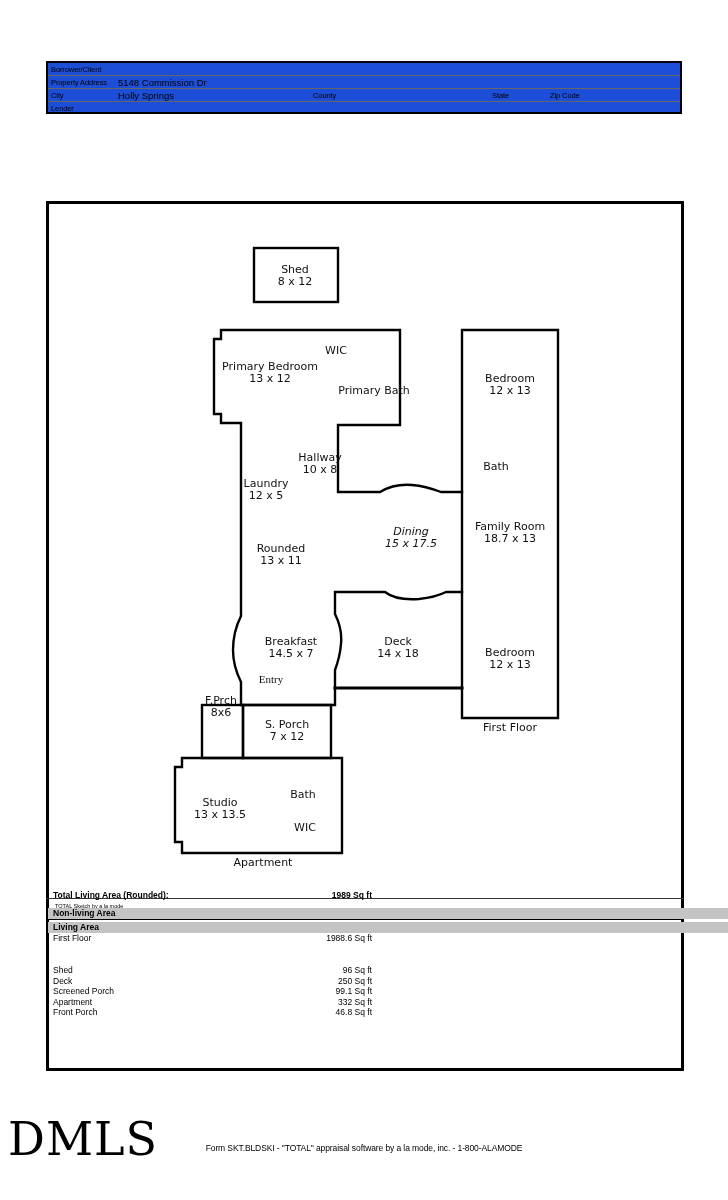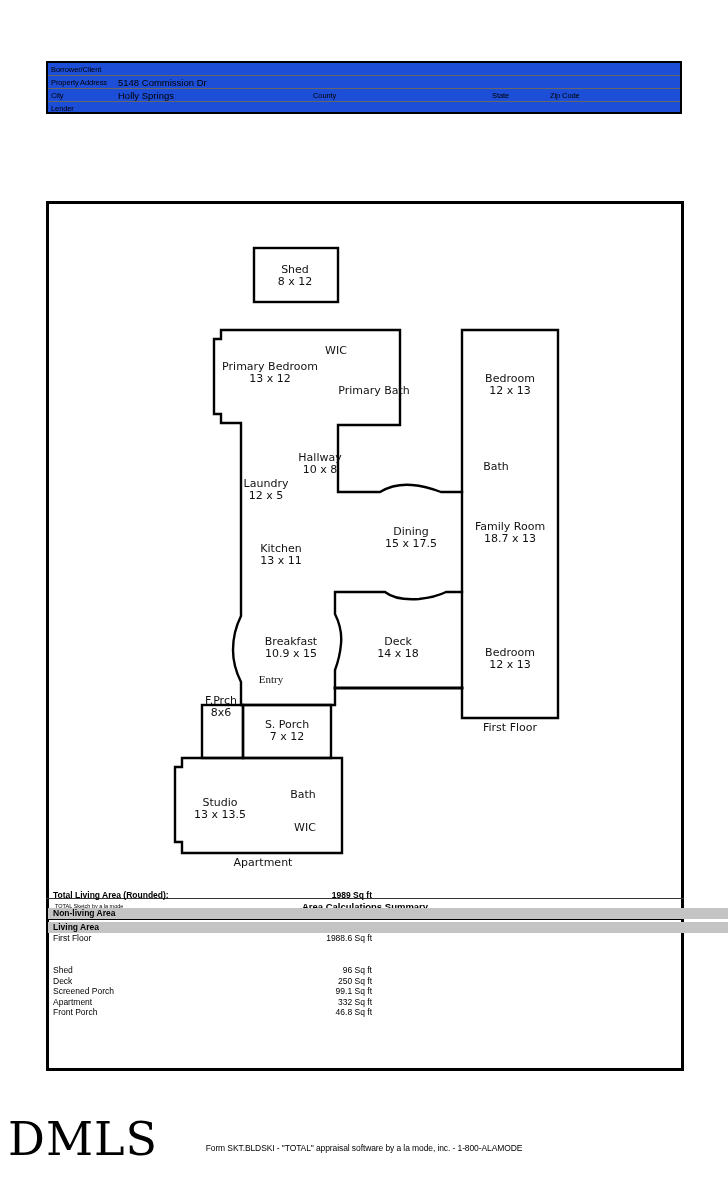--- a/index.html
+++ b/index.html
@@ -107,35 +107,35 @@
     <div>Hallway</div>
     <div>10 x 8</div>
   </div>
   <div class="rlabel" style="left:496px;top:467px;">
     <div>Bath</div>
   </div>
   <div class="rlabel" style="left:266px;top:489px;">
     <div>Laundry</div>
     <div>12 x 5</div>
   </div>
-  <div class="rlabel" style="left:411px;top:537px;">
+  <div class="rlabel" style="left:411px;top:537px;font-style:italic;">
     <div>Dining</div>
     <div>15 x 17.5</div>
   </div>
   <div class="rlabel" style="left:510px;top:532px;">
     <div>Family Room</div>
     <div>18.7 x 13</div>
   </div>
   <div class="rlabel" style="left:281px;top:554px;">
-    <div>Kitchen</div>
+    <div>Rounded</div>
     <div>13 x 11</div>
   </div>
   <div class="rlabel" style="left:291px;top:647px;">
     <div>Breakfast</div>
-    <div>10.9 x 15</div>
+    <div>14.5 x 7</div>
   </div>
   <div class="rlabel" style="left:398px;top:647px;">
     <div>Deck</div>
     <div>14 x 18</div>
   </div>
   <div class="rlabel" style="left:510px;top:658px;">
     <div>Bedroom</div>
     <div>12 x 13</div>
   </div>
   <div class="rlabel" style="left:271px;top:680px;font-family:Liberation Serif, serif;">
@@ -161,21 +161,20 @@
   </div>
   <div class="rlabel" style="left:305px;top:828px;">
     <div>WIC</div>
   </div>
   <div class="rlabel" style="left:263px;top:863px;">
     <div>Apartment</div>
   </div>
 
   <div class="abs sum-topline"></div>
   <div class="abs sum-brand">TOTAL Sketch by a la mode</div>
-  <div class="abs sum-title">Area Calculations Summary</div>
   <div class="abs sum-thickbar"></div>
 
   <div class="abs sum-graybar" style="top:922px;">Living Area</div>
   <div class="abs sum-row" style="top:933px;">
     <span class="lbl">First Floor</span>
     <span class="val">1988.6 Sq ft</span>
   </div>
   <div class="abs sum-row bold" style="top:890px;">
     <span class="lbl">Total Living Area (Rounded):</span>
     <span class="val">1989 Sq ft</span>

